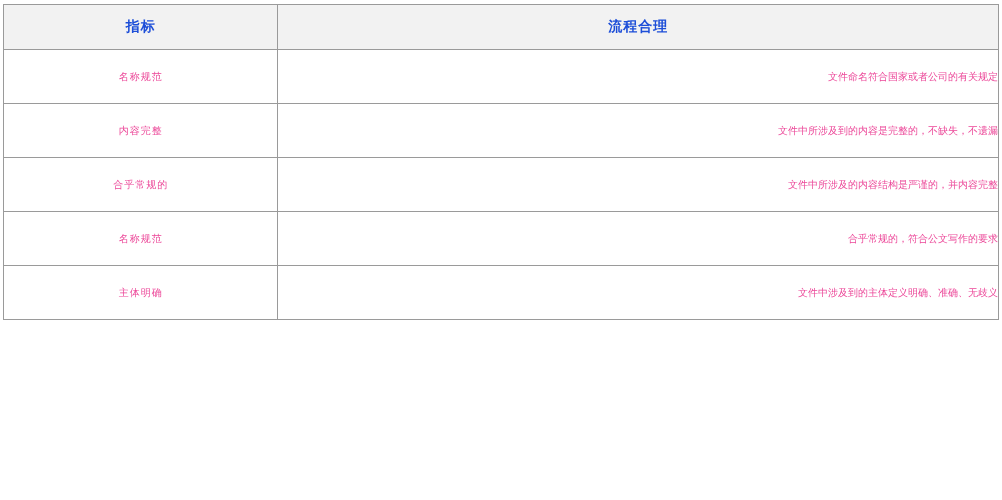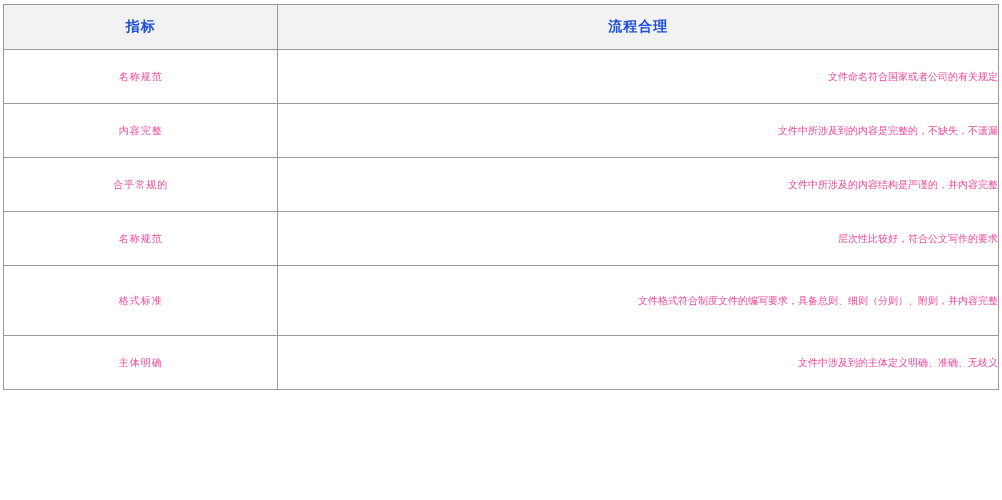--- a/index.html
+++ b/index.html
@@ -85,25 +85,21 @@
       <tr>
         <td class="indicator-cell">内容完整</td>
         <td class="standard-cell">文件中所涉及到的内容是完整的，不缺失，不遗漏</td>
       </tr>
       <tr>
         <td class="indicator-cell">合乎常规的</td>
         <td class="standard-cell">文件中所涉及的内容结构是严谨的，并内容完整</td>
       </tr>
       <tr>
         <td class="indicator-cell">名称规范</td>
-        <td class="standard-cell">层次性比较好，符合公文写作的要求</td>
-      </tr>
-      <tr class="tall">
-        <td class="indicator-cell">格式标准</td>
-        <td class="standard-cell">文件格式符合制度文件的编写要求，具备总则、细则（分则）、附则，并内容完整</td>
+        <td class="standard-cell">合乎常规的，符合公文写作的要求</td>
       </tr>
       <tr>
         <td class="indicator-cell">主体明确</td>
         <td class="standard-cell">文件中涉及到的主体定义明确、准确、无歧义</td>
       </tr>
     </tbody>
   </table>
 </div>
 
 </body></html>

